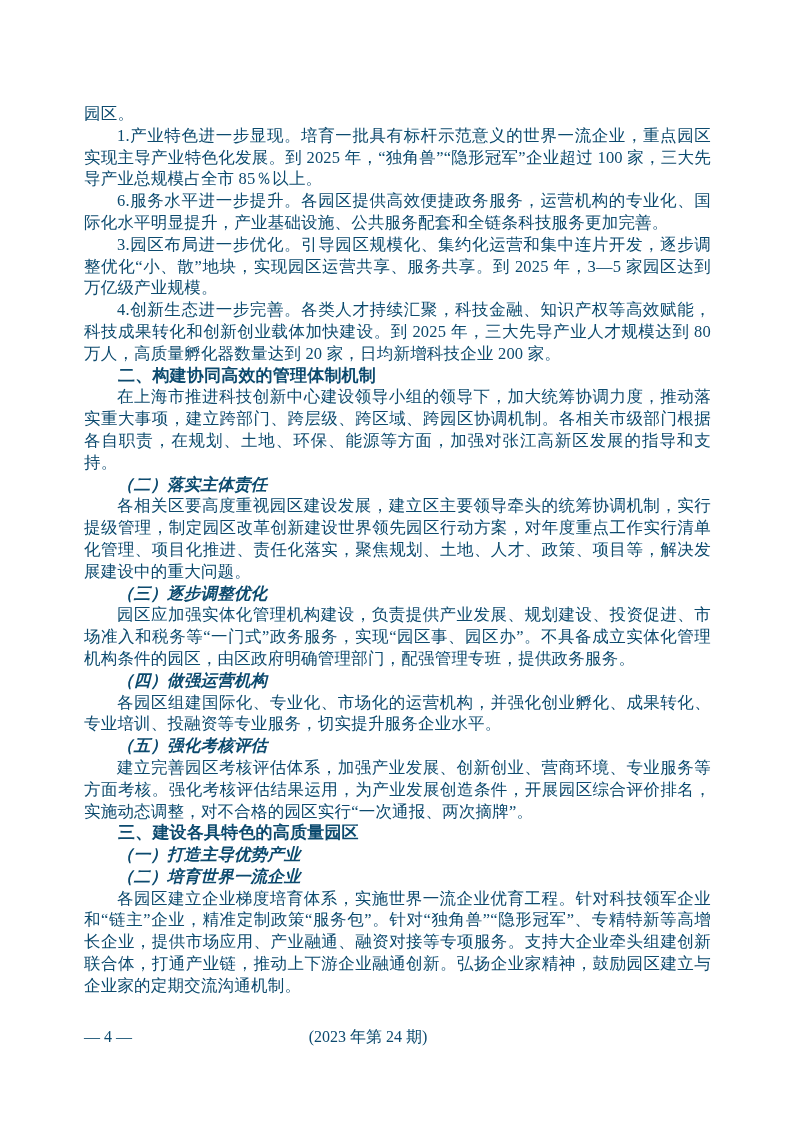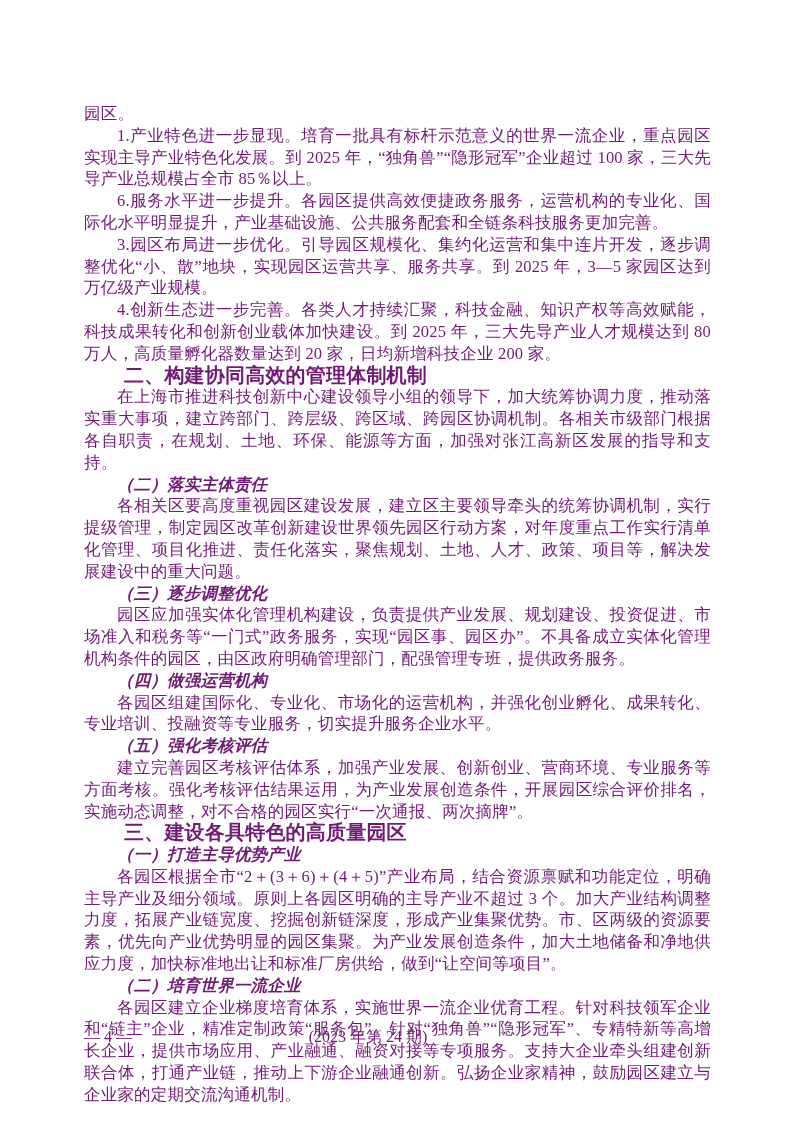--- a/index.html
+++ b/index.html
@@ -7,21 +7,21 @@
     padding: 0;
     background: #ffffff;
   }
   .page {
     position: relative;
     width: 793px;
     height: 1122px;
     background: #ffffff;
     overflow: hidden;
     font-family: "Liberation Serif", "DejaVu Serif", serif;
-    color: #701a75;
+    color: #0c4a6e;
   }
   .content {
     position: absolute;
     left: 84px;
     top: 103px;
     width: 627px;
   }
   .para, .cont, .heading, .subheading {
     margin: 0;
     padding: 0;
@@ -29,21 +29,21 @@
     line-height: 21.8px;
     text-align: justify;
     letter-spacing: 0.2px;
   }
   .para { text-indent: 2em; }
   .cont { text-indent: 0; }
   .heading {
     font-family: "Liberation Sans", "DejaVu Sans", sans-serif;
     font-weight: bold;
     text-indent: 2em;
-    font-size: 20px;
+    font-size: 17px;
   }
   .subheading {
     font-style: italic;
     text-indent: 2em;
   }
   .footer {
     position: absolute;
     left: 0;
     top: 1026px;
     width: 793px;
@@ -80,21 +80,20 @@
     <h3 class="subheading">（二）落实主体责任</h3>
     <p class="para">各相关区要高度重视园区建设发展，建立区主要领导牵头的统筹协调机制，实行提级管理，制定园区改革创新建设世界领先园区行动方案，对年度重点工作实行清单化管理、项目化推进、责任化落实，聚焦规划、土地、人才、政策、项目等，解决发展建设中的重大问题。</p>
     <h3 class="subheading">（三）逐步调整优化</h3>
     <p class="para">园区应加强实体化管理机构建设，负责提供产业发展、规划建设、投资促进、市场准入和税务等“一门式”政务服务，实现“园区事、园区办”。不具备成立实体化管理机构条件的园区，由区政府明确管理部门，配强管理专班，提供政务服务。</p>
     <h3 class="subheading">（四）做强运营机构</h3>
     <p class="para">各园区组建国际化、专业化、市场化的运营机构，并强化创业孵化、成果转化、专业培训、投融资等专业服务，切实提升服务企业水平。</p>
     <h3 class="subheading">（五）强化考核评估</h3>
     <p class="para">建立完善园区考核评估体系，加强产业发展、创新创业、营商环境、专业服务等方面考核。强化考核评估结果运用，为产业发展创造条件，开展园区综合评价排名，实施动态调整，对不合格的园区实行“一次通报、两次摘牌”。</p>
     <h2 class="heading">三、建设各具特色的高质量园区</h2>
     <h3 class="subheading">（一）打造主导优势产业</h3>
-    <p class="para">各园区根据全市“2＋(3＋6)＋(4＋5)”产业布局，结合资源禀赋和功能定位，明确主导产业及细分领域。原则上各园区明确的主导产业不超过 3 个。加大产业结构调整力度，拓展产业链宽度、挖掘创新链深度，形成产业集聚优势。市、区两级的资源要素，优先向产业优势明显的园区集聚。为产业发展创造条件，加大土地储备和净地供应力度，加快标准地出让和标准厂房供给，做到“让空间等项目”。</p>
     <h3 class="subheading">（二）培育世界一流企业</h3>
     <p class="para">各园区建立企业梯度培育体系，实施世界一流企业优育工程。针对科技领军企业和“链主”企业，精准定制政策“服务包”。针对“独角兽”“隐形冠军”、专精特新等高增长企业，提供市场应用、产业融通、融资对接等专项服务。支持大企业牵头组建创新联合体，打通产业链，推动上下游企业融通创新。弘扬企业家精神，鼓励园区建立与企业家的定期交流沟通机制。</p>
 
   </div>
 
   <div class="footer">
     <span class="page-num">— 4 —</span>
     <span class="issue">(2023 年第 24 期)</span>
   </div>
 </div>

